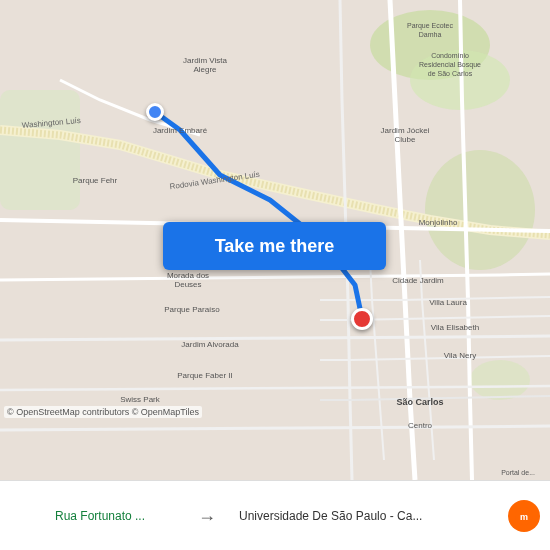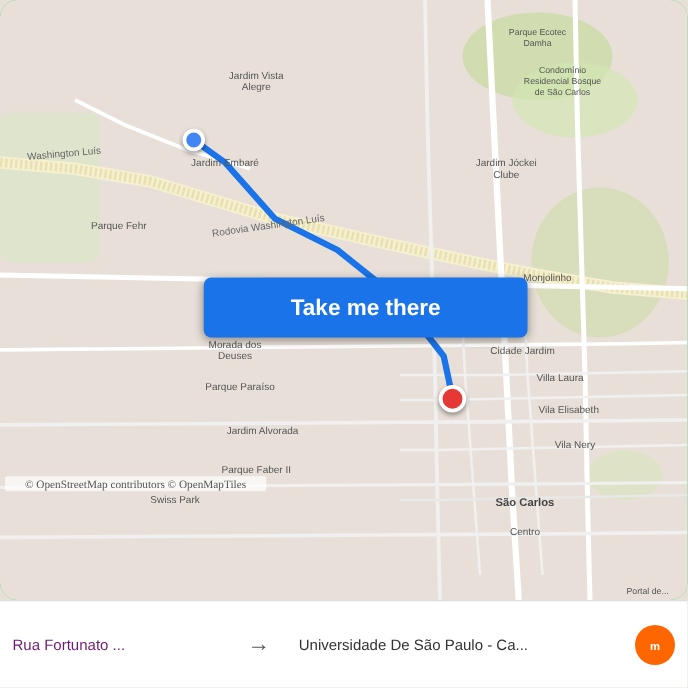--- a/index.html
+++ b/index.html
@@ -9,37 +9,36 @@
       overflow: hidden;
       font-family: Arial, sans-serif;
       background: #e8e0d8;
     }
 
     #map-container {
       position: relative;
       width: 550px;
       height: 480px;
       overflow: hidden;
-      background: #22c55e;
-      border-radius: 14px;
+      background: #eab308;
     }
 
     
     #map-svg {
       position: absolute;
       top: 0; left: 0;
       width: 100%; height: 100%;
     }
 
     
     #take-me-there-btn {
       position: absolute;
       left: 163px;
       top: 222px;
-      width: 259px;
+      width: 223px;
       height: 48px;
       background: #1a73e8;
       color: white;
       border: none;
       border-radius: 6px;
       font-size: 18px;
       font-weight: bold;
       cursor: pointer;
       display: flex;
       align-items: center;
@@ -77,26 +76,27 @@
       background: white;
       display: flex;
       align-items: center;
       border-top: 1px solid #ddd;
       padding: 0 10px;
     }
 
     #origin-label {
       flex: 1;
       font-size: 12px;
-      color: #701a75;
+      color: #15803d;
       font-weight: 500;
       overflow: hidden;
       text-overflow: ellipsis;
       white-space: nowrap;
       max-width: 180px;
+      text-align: center;
     }
 
     #arrow-icon {
       margin: 0 8px;
       color: #555;
       font-size: 18px;
     }
 
     #dest-label {
       flex: 1;
@@ -124,28 +124,27 @@
       display: flex;
       align-items: center;
       justify-content: center;
       color: white;
       font-size: 14px;
       font-weight: bold;
     }
 
     #osm-attribution {
       position: absolute;
-      bottom: 87px;
+      bottom: 62px;
       left: 4px;
       font-size: 9px;
       color: #555;
       background: rgba(255,255,255,0.7);
-      padding: 1px 16px;
+      padding: 1px 3px;
       border-radius: 2px;
-      font-family: Liberation Serif, serif;
     }
   </style>
 </head>
 <body>
 
 <div id="map-container">
 
   <svg id="map-svg" viewBox="0 0 550 480" xmlns="http://www.w3.org/2000/svg">
 
     <rect width="550" height="480" fill="#e8e0d8"></rect>

